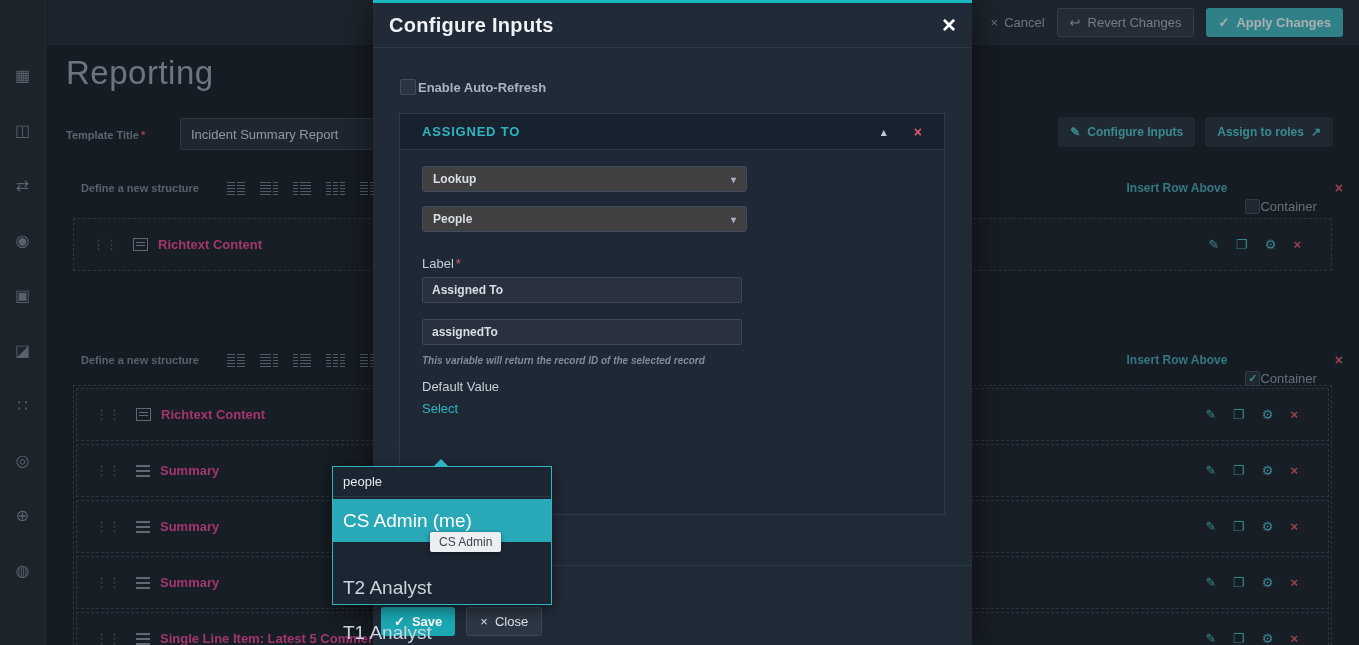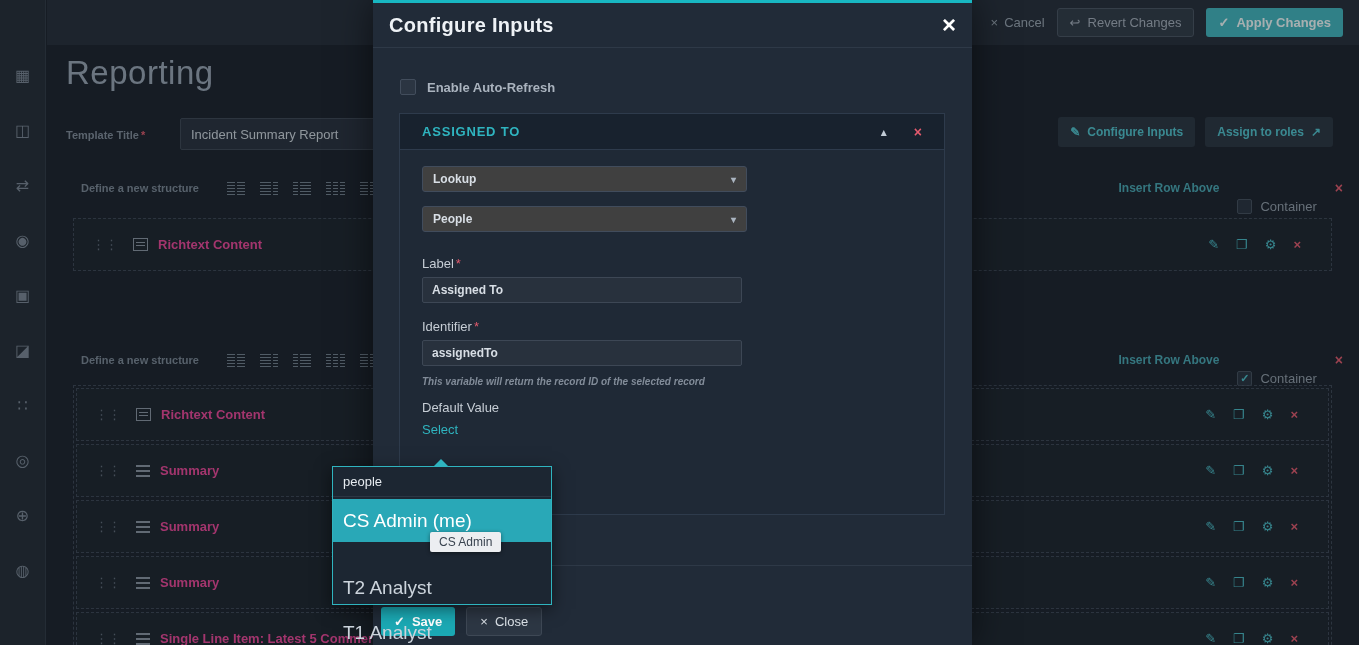--- a/index.html
+++ b/index.html
@@ -26,21 +26,21 @@
   .btn-teal-ghost { background:#2c3541; border:none; border-radius:3px; color:#52c3cd; font-size:12px; font-weight:bold; padding:8px 12px; display:flex; align-items:center; gap:7px; cursor:pointer; font-family:inherit; }
 
   .structure-bar { position:absolute; left:34px; right:16px; height:24px; display:flex; align-items:center; }
   .sb1 { top:131px; } .sb2 { top:303px; }
   .define-label { font-size:11px; font-weight:bold; color:#7d8896; width:146px; }
   .layout-options { display:flex; gap:15px; align-items:center; }
   .lo { display:flex; gap:2px; align-items:flex-end; cursor:pointer; }
   .lo i { display:block; height:13px; background:repeating-linear-gradient(to bottom,#74808e 0 1px, transparent 1px 3px); }
   .sb-right { margin-left:auto; display:flex; align-items:center; gap:18px; }
   .insert-link { color:#4aa7b3; font-size:12px; font-weight:bold; cursor:pointer; }
-  .chk-row { display:flex; align-items:center; gap:8px; cursor:pointer;margin-top:36px; }
+  .chk-row { display:flex; align-items:center; gap:0; cursor:pointer;margin-top:36px; }
   .chk { width:15px; height:15px; background:#2a3340; border:1px solid #46505e; border-radius:2px; display:flex; align-items:center; justify-content:center; flex:none; }
   .chk i { font-style:normal; font-size:11px; color:#4ec0ca; font-weight:bold; line-height:1; }
   .chk-label { font-size:13px; color:#939da9; }
   .del { color:#e25a6d; font-size:14px; font-weight:bold; cursor:pointer; }
 
   .row-card { border:1px dashed #3d4654; display:flex; align-items:center; padding:0 18px; height:53px; background:rgba(255,255,255,0.01); }
   .rc1 { position:absolute; top:173px; left:26px; right:27px; }
   .outer-card { position:absolute; left:26px; right:27px; top:340px; height:290px; border:1px dashed #3d4654; padding:2px; }
   .outer-card .row-card { margin-bottom:3px; }
   .drag { color:#626c7a; font-size:13px; margin-right:15px; cursor:grab; letter-spacing:0px; }
@@ -54,21 +54,21 @@
 
   
   .dim { position:absolute; inset:0; background:rgba(10,14,20,0.32); z-index:5; }
 
   
   .modal { position:absolute; left:373px; top:0; width:599px; height:645px; background:#212b38; border-top:3px solid #18b7c2; z-index:10; box-shadow:0 0 35px rgba(0,0,0,.55); }
   .modal-header { height:45px; display:flex; align-items:center; padding:0 16px; border-bottom:1px solid #2e3947; }
   .modal-header h2 { font-size:20px; color:#eef2f6; font-weight:bold; letter-spacing:.3px; }
   .modal-close { margin-left:auto; color:#ffffff; font-size:24px; font-weight:bold; cursor:pointer; line-height:1; }
 
-  .auto-refresh { position:absolute; left:27px; top:76px; display:flex; align-items:center; gap:11px; cursor:pointer; }
+  .auto-refresh { position:absolute; left:27px; top:76px; display:flex; align-items:center; gap:2px; cursor:pointer; }
   .auto-refresh .chk { width:16px; height:16px; background:#2b3542; border:1px solid #424d5c; }
   .auto-refresh .lbl { font-size:13px; font-weight:bold; color:#aab3be; }
 
   .panel { position:absolute; left:26px; right:27px; top:110px; height:402px; border:1px solid #2e3b4c; background:#1f2936; }
   .panel-header { height:36px; background:#18222e; display:flex; align-items:center; padding:0 22px; border-bottom:1px solid #2e3b4c; }
   .panel-title { color:#2fb4bf; font-size:13px; font-weight:bold; letter-spacing:.8px; }
   .panel-collapse { margin-left:auto; color:#c2ccd6; font-size:12px; margin-right:27px; cursor:pointer; }
   .panel-del { color:#e25a6d; font-weight:bold; font-size:14px; cursor:pointer; }
   .panel-body { padding:16px 22px; }
   .f-label { font-size:13px; color:#c6cdd5; margin-bottom:6px; }
@@ -369,23 +369,20 @@
         <div class="select second">
           <span>People</span>
           <span class="caret">▾</span>
         </div>
 
         <div class="f-label">
           <span>Label</span><span class="req">*</span>
         </div>
         <input class="f-input" value="Assigned To" style="">
 
-        <div class="f-label">
-          <span>Identifier</span><span class="req">*</span>
-        </div>
         <input class="f-input ident" value="assignedTo" style="">
         <div class="help">This variable will return the record ID of the selected record</div>
 
         <div class="f-label default-label">Default Value</div>
         <a class="select-link">Select</a>
       </div>
     </div>
 
     <div class="modal-footer-line"></div>
     <footer class="modal-footer">

